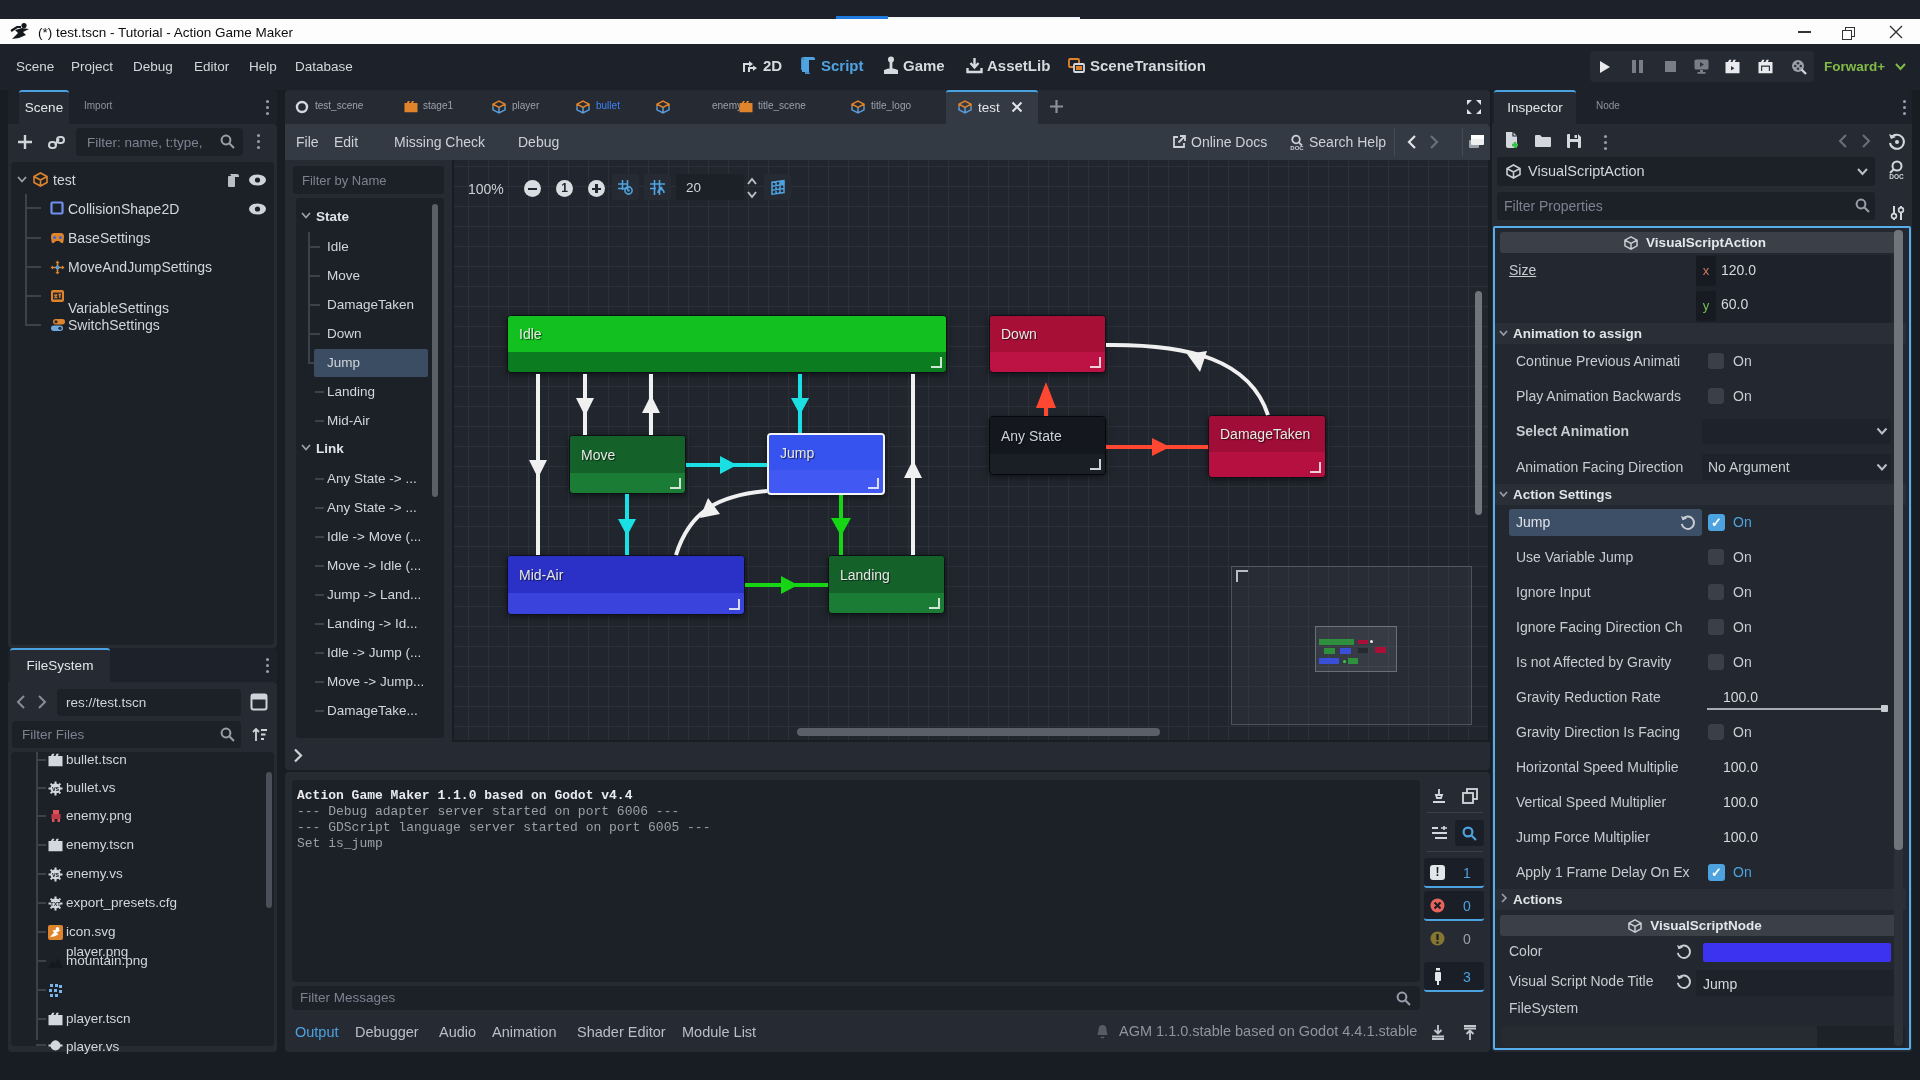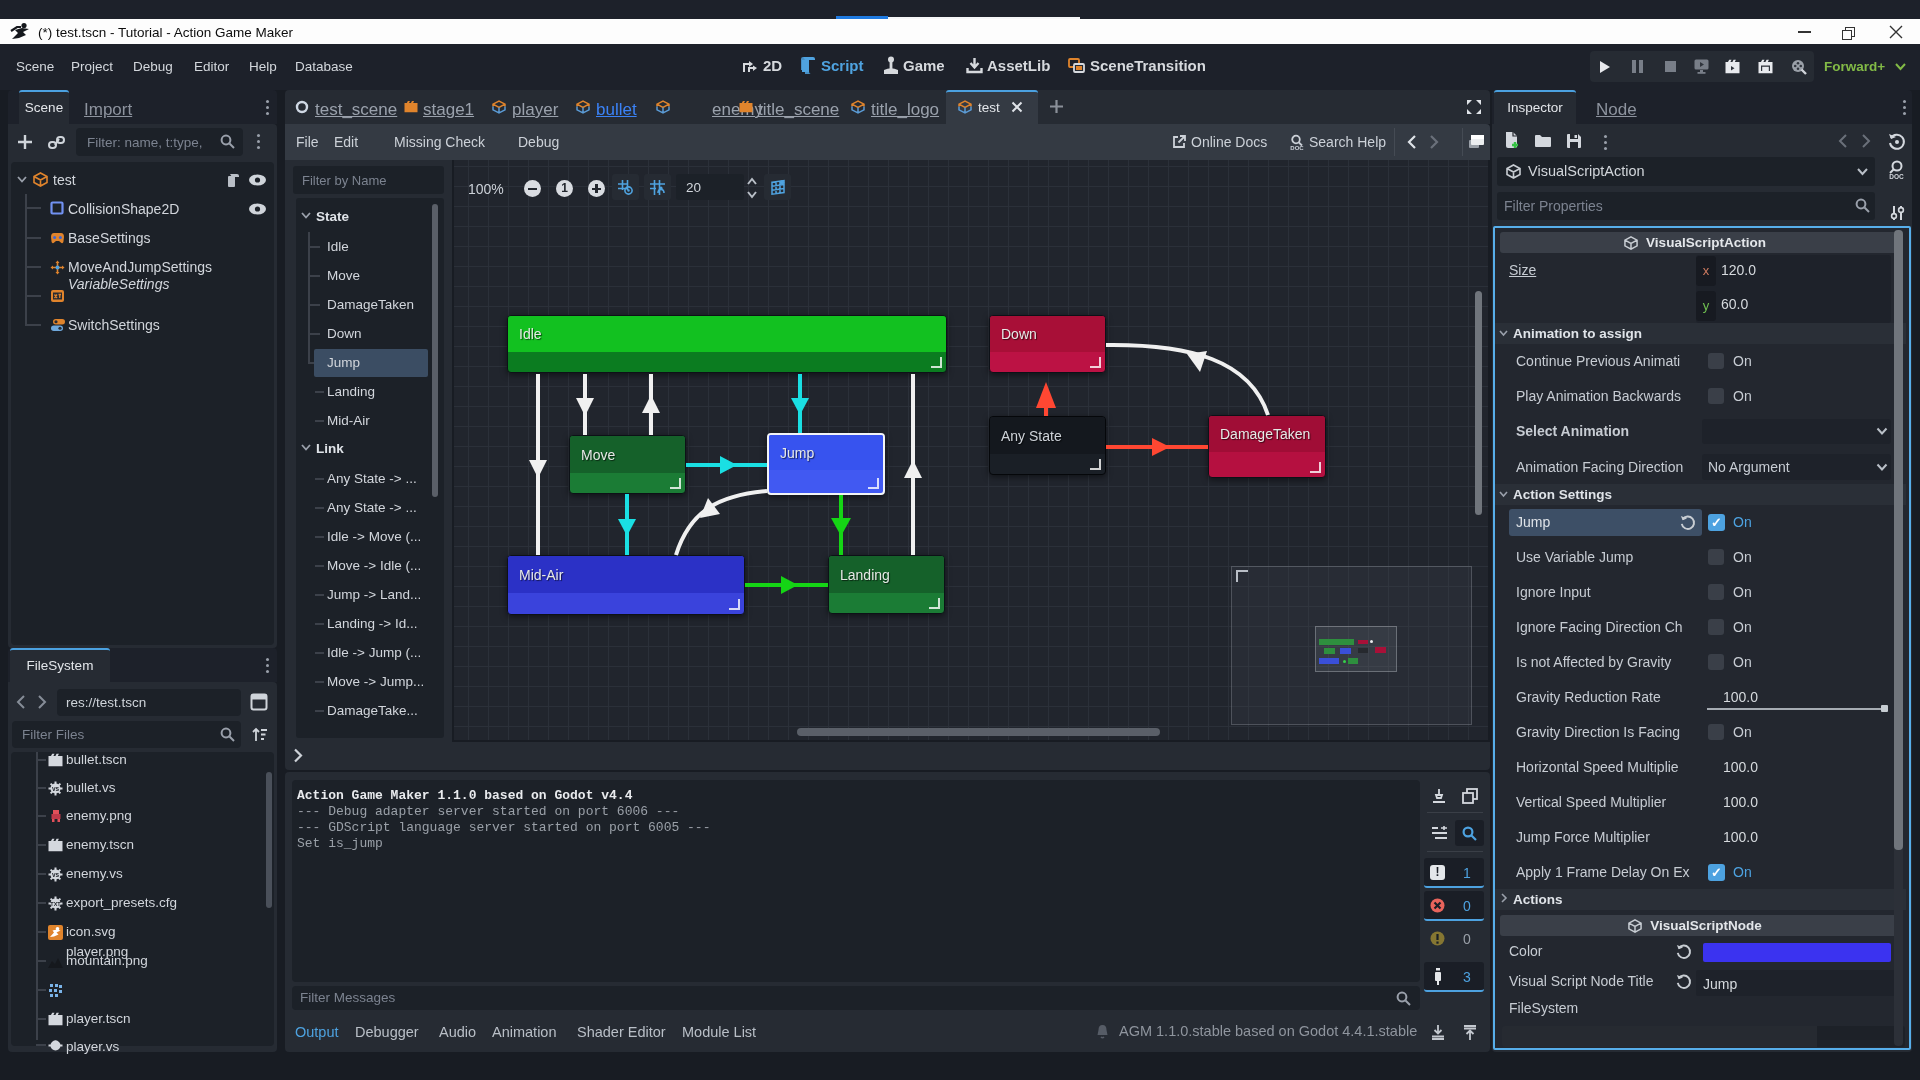--- a/index.html
+++ b/index.html
@@ -4,21 +4,21 @@
 <style>
 * { margin:0; padding:0; box-sizing:border-box; }
 html,body { width:1920px; height:1080px; overflow:hidden; }
 body { background:#181c23; font-family:"Liberation Sans", sans-serif; position:relative; }
 .abs { position:absolute; }
 .txt { position:absolute; white-space:nowrap; }
 svg { position:absolute; overflow:visible; }
 .panel { position:absolute; background:#262b33; border-radius:4px; }
 .dark { position:absolute; background:#1c2128; border-radius:4px; }
 .tab-active { position:absolute; background:#262b33; border-top:2px solid #4ba1e0; border-radius:3px 3px 0 0; color:#e3e6ea; text-align:center; font-size:13.5px; }
-.tab-label { color:#8d939e; font-size:17px;text-decoration:underline; }
+.tab-label { color:#8d939e; font-size:10px; }
 .dots3 { position:absolute; width:3px; height:3px; border-radius:50%; background:#9aa0ab;
   box-shadow:0 -6px 0 #9aa0ab, 0 6px 0 #9aa0ab; }
 .row-label { position:absolute; font-size:14px; color:#c7ccd3; white-space:nowrap; }
 .cb { position:absolute; width:16px; height:16px; background:#3a3f48; border-radius:3px; }
 .cb-on { position:absolute; width:17px; height:17px; background:#4da2e0; border-radius:3px; color:#fff; font-size:13px; font-weight:bold; text-align:center; line-height:17px; }
 .sect { position:absolute; background:#2a2f37; color:#dfe3e8; font-weight:bold; font-size:13.5px; }
 .hdrbar { position:absolute; background:#3a3f48; border-radius:3px; color:#e3e6ea; font-weight:bold; font-size:13.5px; text-align:center; }
 .node { position:absolute; border-radius:4px; box-shadow:0 2px 6px rgba(0,0,0,0.5); border:1px solid #0d1117; }
 .node .hd { position:absolute; left:0; top:0; right:0; }
 .node .ttl { position:absolute; left:11px; font-size:14px; color:#e6e9e6; text-shadow:1px 1px 1px rgba(0,0,0,0.6); }
@@ -185,21 +185,21 @@
   <path d="M7.5 3 V12 M3 7.5 H12" stroke="#e0842c" stroke-width="1.6"></path>
   <path d="M7.5 0.5 L9.5 3 H5.5 Z M7.5 14.5 L9.5 12 H5.5 Z M0.5 7.5 L3 5.5 V9.5 Z M14.5 7.5 L12 5.5 V9.5 Z" fill="#e0842c"></path>
   <circle cx="7.5" cy="7.5" r="2" fill="#4fa3e0"></circle>
 </svg>
 <div class="treerow" style="left:68px;top:259px;">MoveAndJumpSettings</div>
 <svg style="left:50px;top:289px;" width="15" height="14" viewBox="0 0 15 14">
     <rect x="1" y="1" width="13" height="12" rx="2" fill="#e0842c"></rect>
     <rect x="3" y="3.5" width="9" height="7" fill="#262b33"></rect>
     <path d="M4.5 9 L7 5.5 M7 9 L4.5 5.5 M8.5 5.5 H11 M9.75 5.5 V9" stroke="#e0842c" stroke-width="1.3"></path>
   </svg>
-<div class="treerow" style="left:68px;top:276px;font-style:italic;">VariableSettings</div>
+<div class="treerow" style="left:68px;top:300px;">VariableSettings</div>
 <svg style="left:50px;top:318px;" width="16" height="14" viewBox="0 0 16 14">
     <rect x="3" y="1" width="12" height="5.5" rx="2.75" fill="#e0842c"></rect>
     <circle cx="6" cy="3.75" r="1.6" fill="#262b33"></circle>
     <rect x="1" y="7.5" width="12" height="5.5" rx="2.75" fill="#6fa8dc"></rect>
     <circle cx="10" cy="10.25" r="1.6" fill="#262b33"></circle>
   </svg>
 <div class="treerow" style="left:68px;top:317px;">SwitchSettings</div>
 
 <div class="abs" style="left:8px;top:648px;width:269px;height:34px;background:#1d212a;border-radius:4px 4px 0 0;"></div>
 <div class="tab-active" style="left:10px;top:648px;width:100px;height:34px;line-height:32px;">FileSystem</div>

